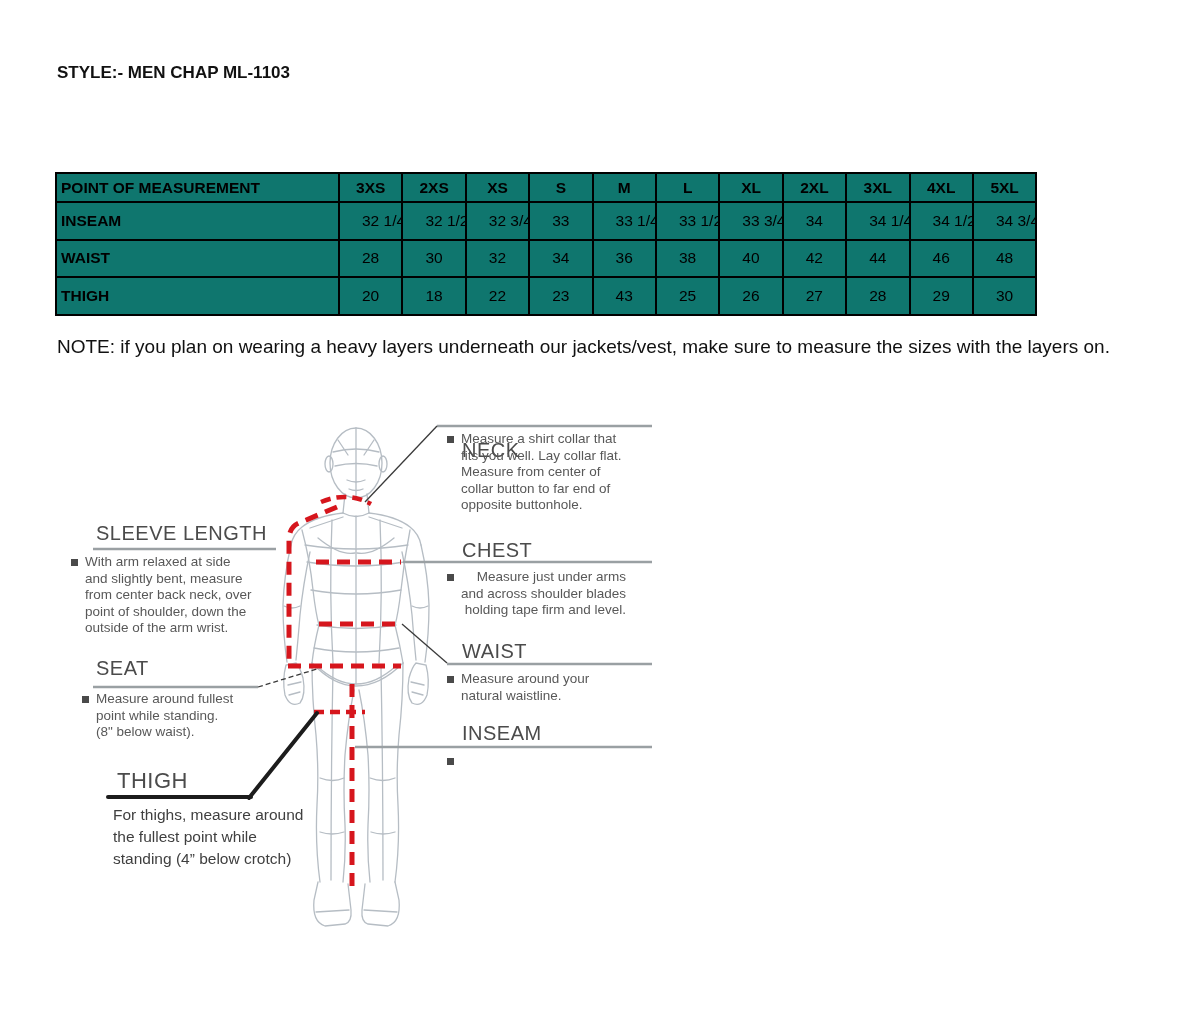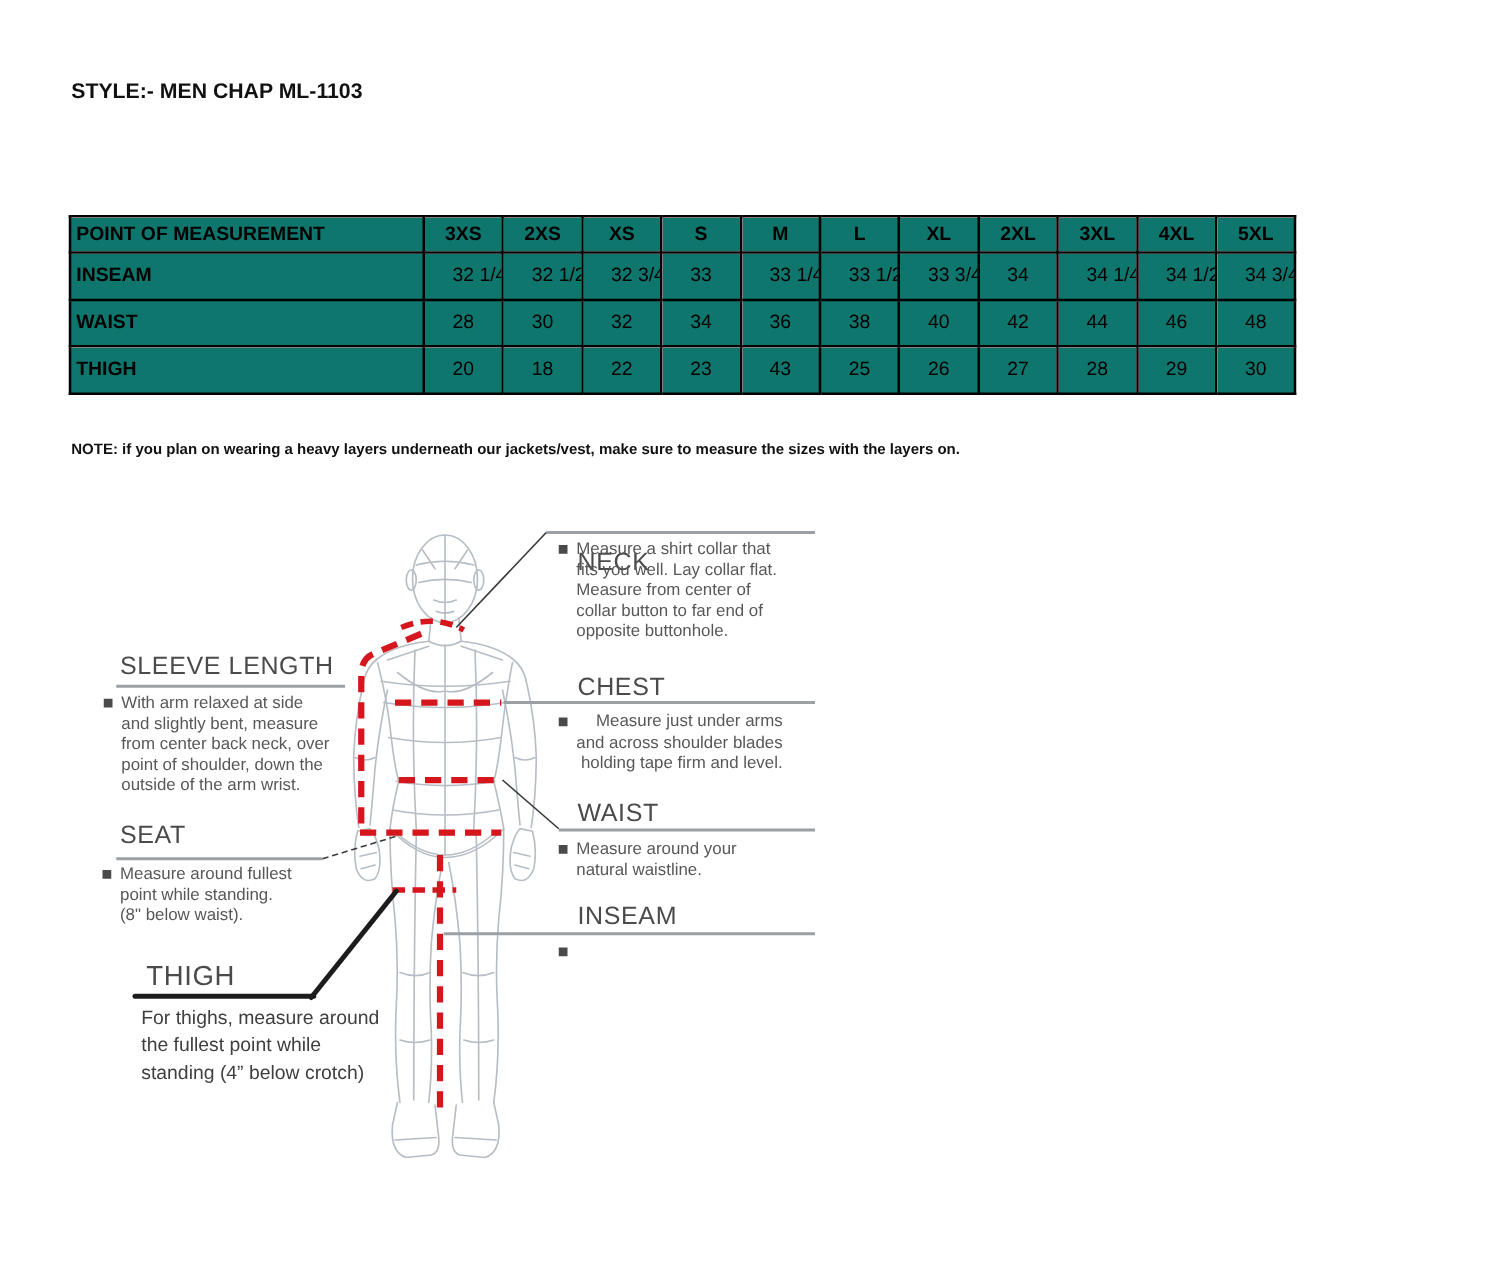--- a/index.html
+++ b/index.html
@@ -6,21 +6,21 @@
     --accent:#d6161d; --wire:#b6bdc4; --rule:#9aa0a3; --ink:#4b4b4b;
   }
   *{box-sizing:border-box; margin:0; padding:0;}
   html,body{width:1200px; height:1027px; background:#ffffff; overflow:hidden;
     font-family:"Liberation Sans", sans-serif;}
   .abs{position:absolute;}
 
   
   #doc-title{left:57px; top:63px; font-size:17px; font-weight:bold; color:#111;
     letter-spacing:0px; white-space:nowrap;}
-  #doc-note{left:57px; top:352px; font-size:12px; font-weight:bold; color:#111;
+  #doc-note{left:57px; top:336px; font-size:19px; font-weight:normal; color:#111;
     white-space:nowrap;}
 
   
   table#size-table{position:absolute; left:55px; top:172px; width:981px;
     border-collapse:collapse; table-layout:fixed;}
   #size-table th, #size-table td{border:2.5px solid #000; overflow:hidden;
     white-space:nowrap; background:#0f766e;}
   #size-table th{height:29px; font-size:15.5px; font-weight:bold; color:#000;}
   #size-table th.c0{text-align:left; padding-left:4px;}
   #size-table td{height:37.5px; font-size:15.5px; font-weight:normal; padding-left:22px;
@@ -243,21 +243,21 @@
   <span class="desc-text">Measure around your
 natural waistline.</span>
 </div>
 
 <div class="abs dg-title" style="left:462px; top:722px;">INSEAM</div>
 <div class="abs desc" style="left:447px; top:753px; width:205px;">
   <span class="sq"></span>
 </div>
 
 <div class="abs dg-title" style="left:96px; top:522px;">SLEEVE LENGTH</div>
-<div class="abs desc" style="left:83px; top:554px; width:210px;">
+<div class="abs desc" style="left:71px; top:554px; width:210px;">
   <span class="sq"></span>
   <span class="desc-text">With arm relaxed at side
 and slightly bent, measure
 from center back neck, over
 point of shoulder, down the
 outside of the arm wrist.</span>
 </div>
 
 <div class="abs dg-title" style="left:96px; top:657px;">SEAT</div>
 <div class="abs desc" style="left:82px; top:691px; width:210px;">

